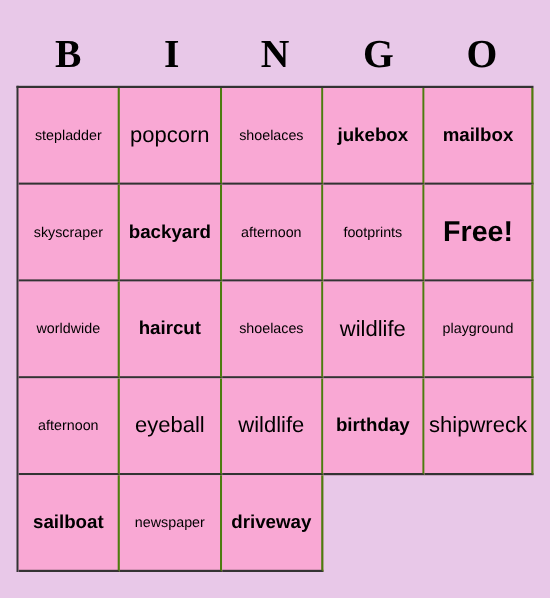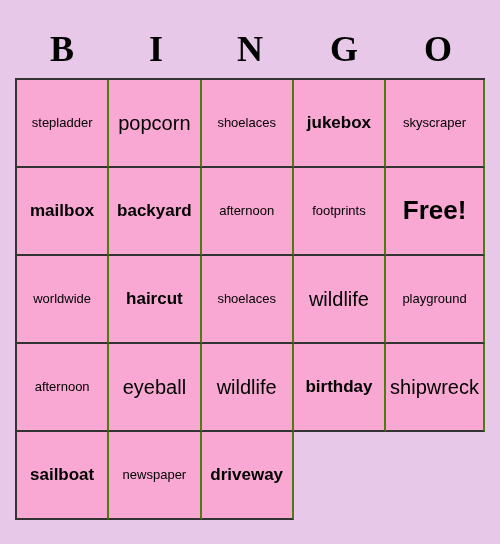--- a/index.html
+++ b/index.html
@@ -94,25 +94,25 @@
       </div>
       <div class="bingo-cell medium-text">
         <span class="cell-text">popcorn</span>
       </div>
       <div class="bingo-cell ">
         <span class="cell-text">shoelaces</span>
       </div>
       <div class="bingo-cell semi-large">
         <span class="cell-text">jukebox</span>
       </div>
+      <div class="bingo-cell semi-large">
+        <span class="cell-text">mailbox</span>
+      </div>
       <div class="bingo-cell ">
         <span class="cell-text">skyscraper</span>
-      </div>
-      <div class="bingo-cell semi-large">
-        <span class="cell-text">mailbox</span>
       </div>
       <div class="bingo-cell semi-large">
         <span class="cell-text">backyard</span>
       </div>
       <div class="bingo-cell ">
         <span class="cell-text">afternoon</span>
       </div>
       <div class="bingo-cell ">
         <span class="cell-text">footprints</span>
       </div>

